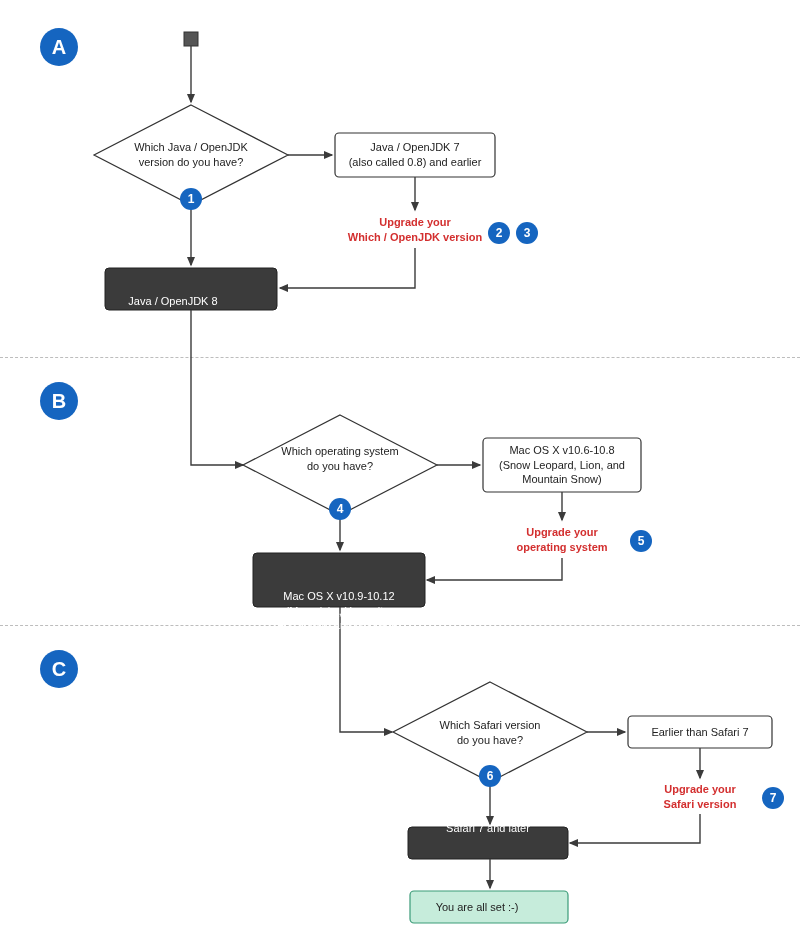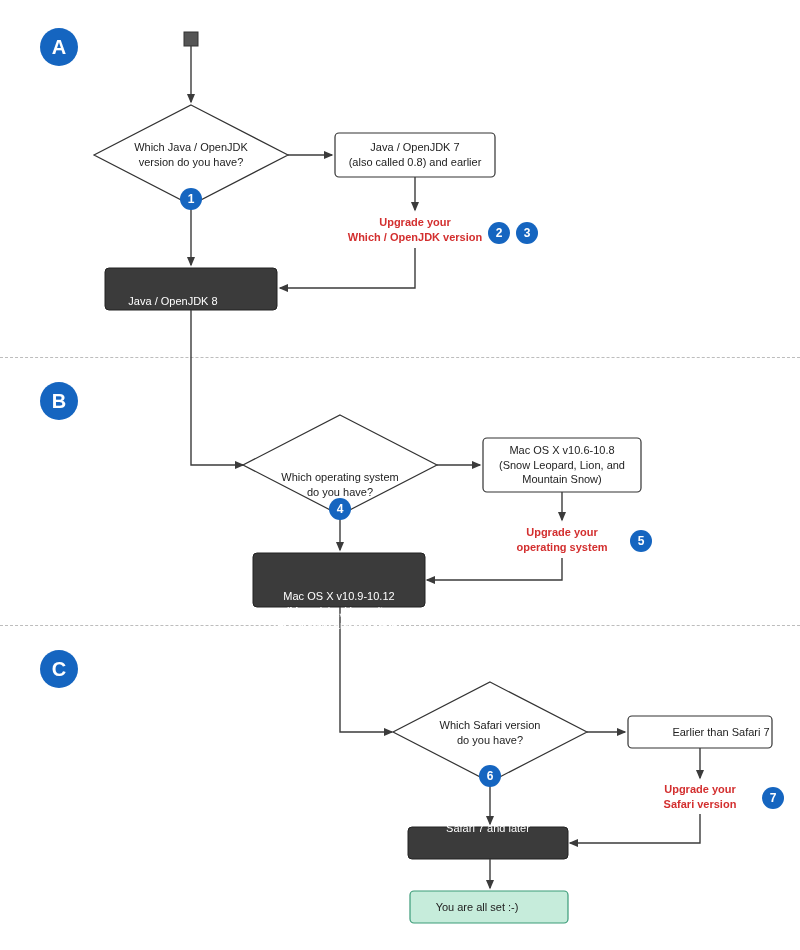--- a/index.html
+++ b/index.html
@@ -157,21 +157,21 @@
   </div>
 </div>
 
 <div class="label dark-box-text" style="left:105px; top:273px; width:136px; height:32px;margin-top:20px;">
   <div>
     <div>Java / OpenJDK 8</div>
     <div>(also called 1.8)  and later</div>
   </div>
 </div>
 
-<div class="label decision-text" style="left:264px; top:470px; width:152px;">
+<div class="label decision-text" style="left:264px; top:444px; width:152px;">
   <div>
     <div>Which operating system</div>
     <div>do you have?</div>
   </div>
 </div>
 
 <div class="label box-text" style="left:483px; top:442px; width:158px; height:46px;">
   <div>
     <div>Mac OS X v10.6-10.8</div>
     <div>(Snow Leopard, Lion, and</div>
@@ -194,21 +194,21 @@
   </div>
 </div>
 
 <div class="label decision-text" style="left:414px; top:718px; width:152px;">
   <div>
     <div>Which Safari version</div>
     <div>do you have?</div>
   </div>
 </div>
 
-<div class="label box-text" style="left:628px; top:720px; width:144px; height:24px;margin-left:21px;">
+<div class="label box-text" style="left:628px; top:720px; width:144px; height:24px;">
   <div>Earlier than Safari 7</div>
 </div>
 
 <div class="label red-text" style="left:642px; top:782px; width:116px;">
   <div>
     <div>Upgrade your</div>
     <div>Safari version</div>
   </div>
 </div>
 

